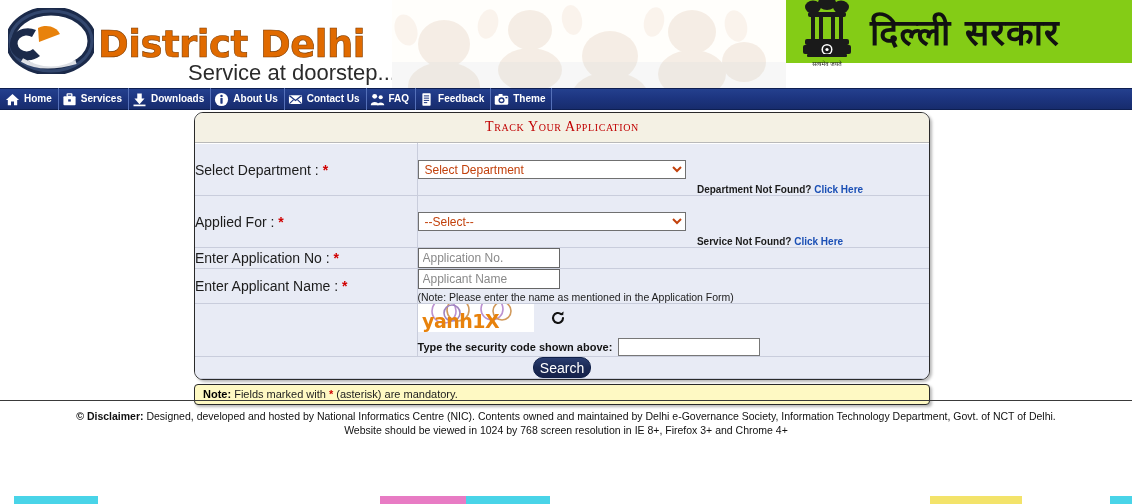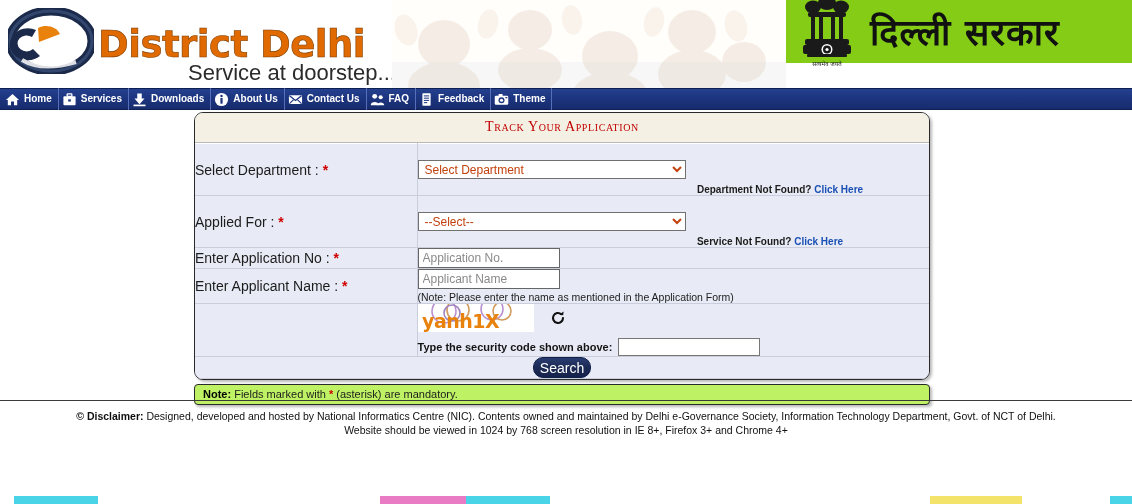--- a/index.html
+++ b/index.html
@@ -244,21 +244,21 @@
     font-size: 14px;
     font-family: "Liberation Sans", sans-serif;
     cursor: pointer;
     padding: 0;
   }
 
   .note-bar {
     margin-top: 4px;
     border: 1px solid #2a2a2a;
     border-radius: 4px;
-    background: #bef264;
+    background: #fef9c3;
     box-shadow: 2px 2px 3px rgba(0,0,0,0.28);
     padding: 3px 0 4px 8px;
     font-size: 11px;
     color: #1c1c1c;
   }
   .note-bar b { color: #000000; }
 
   
   .footer-sep {
     position: absolute;

